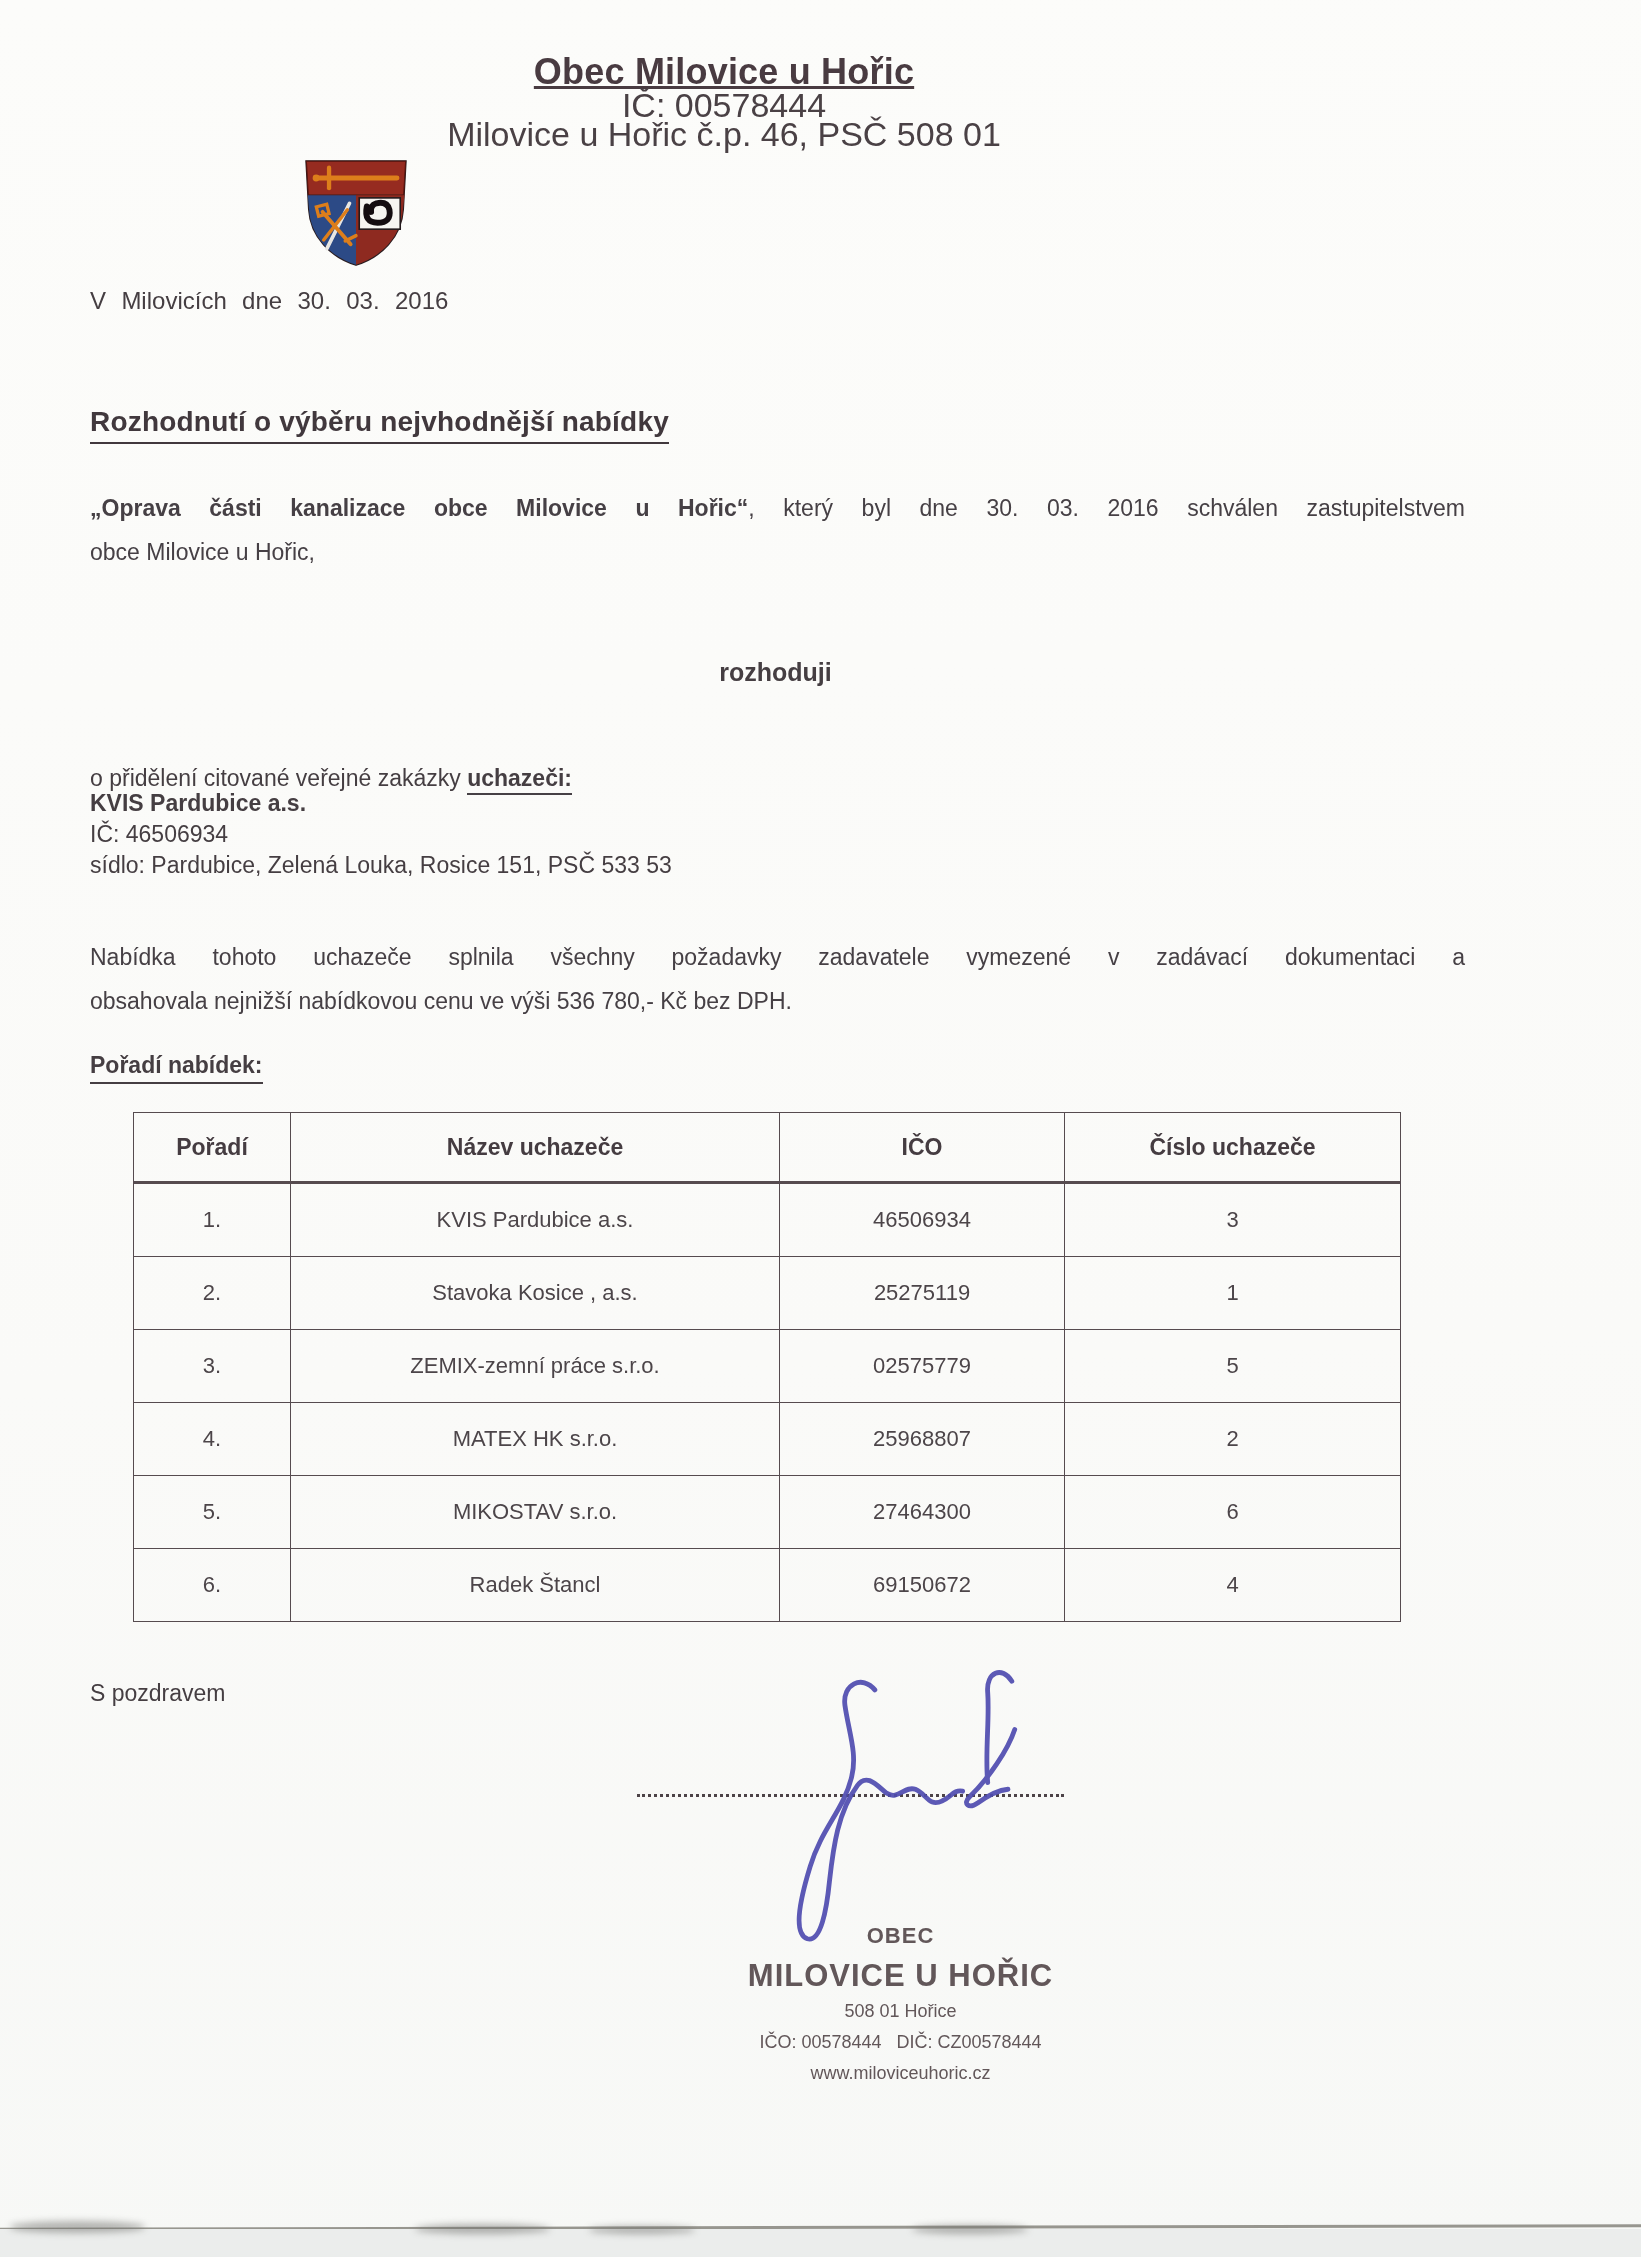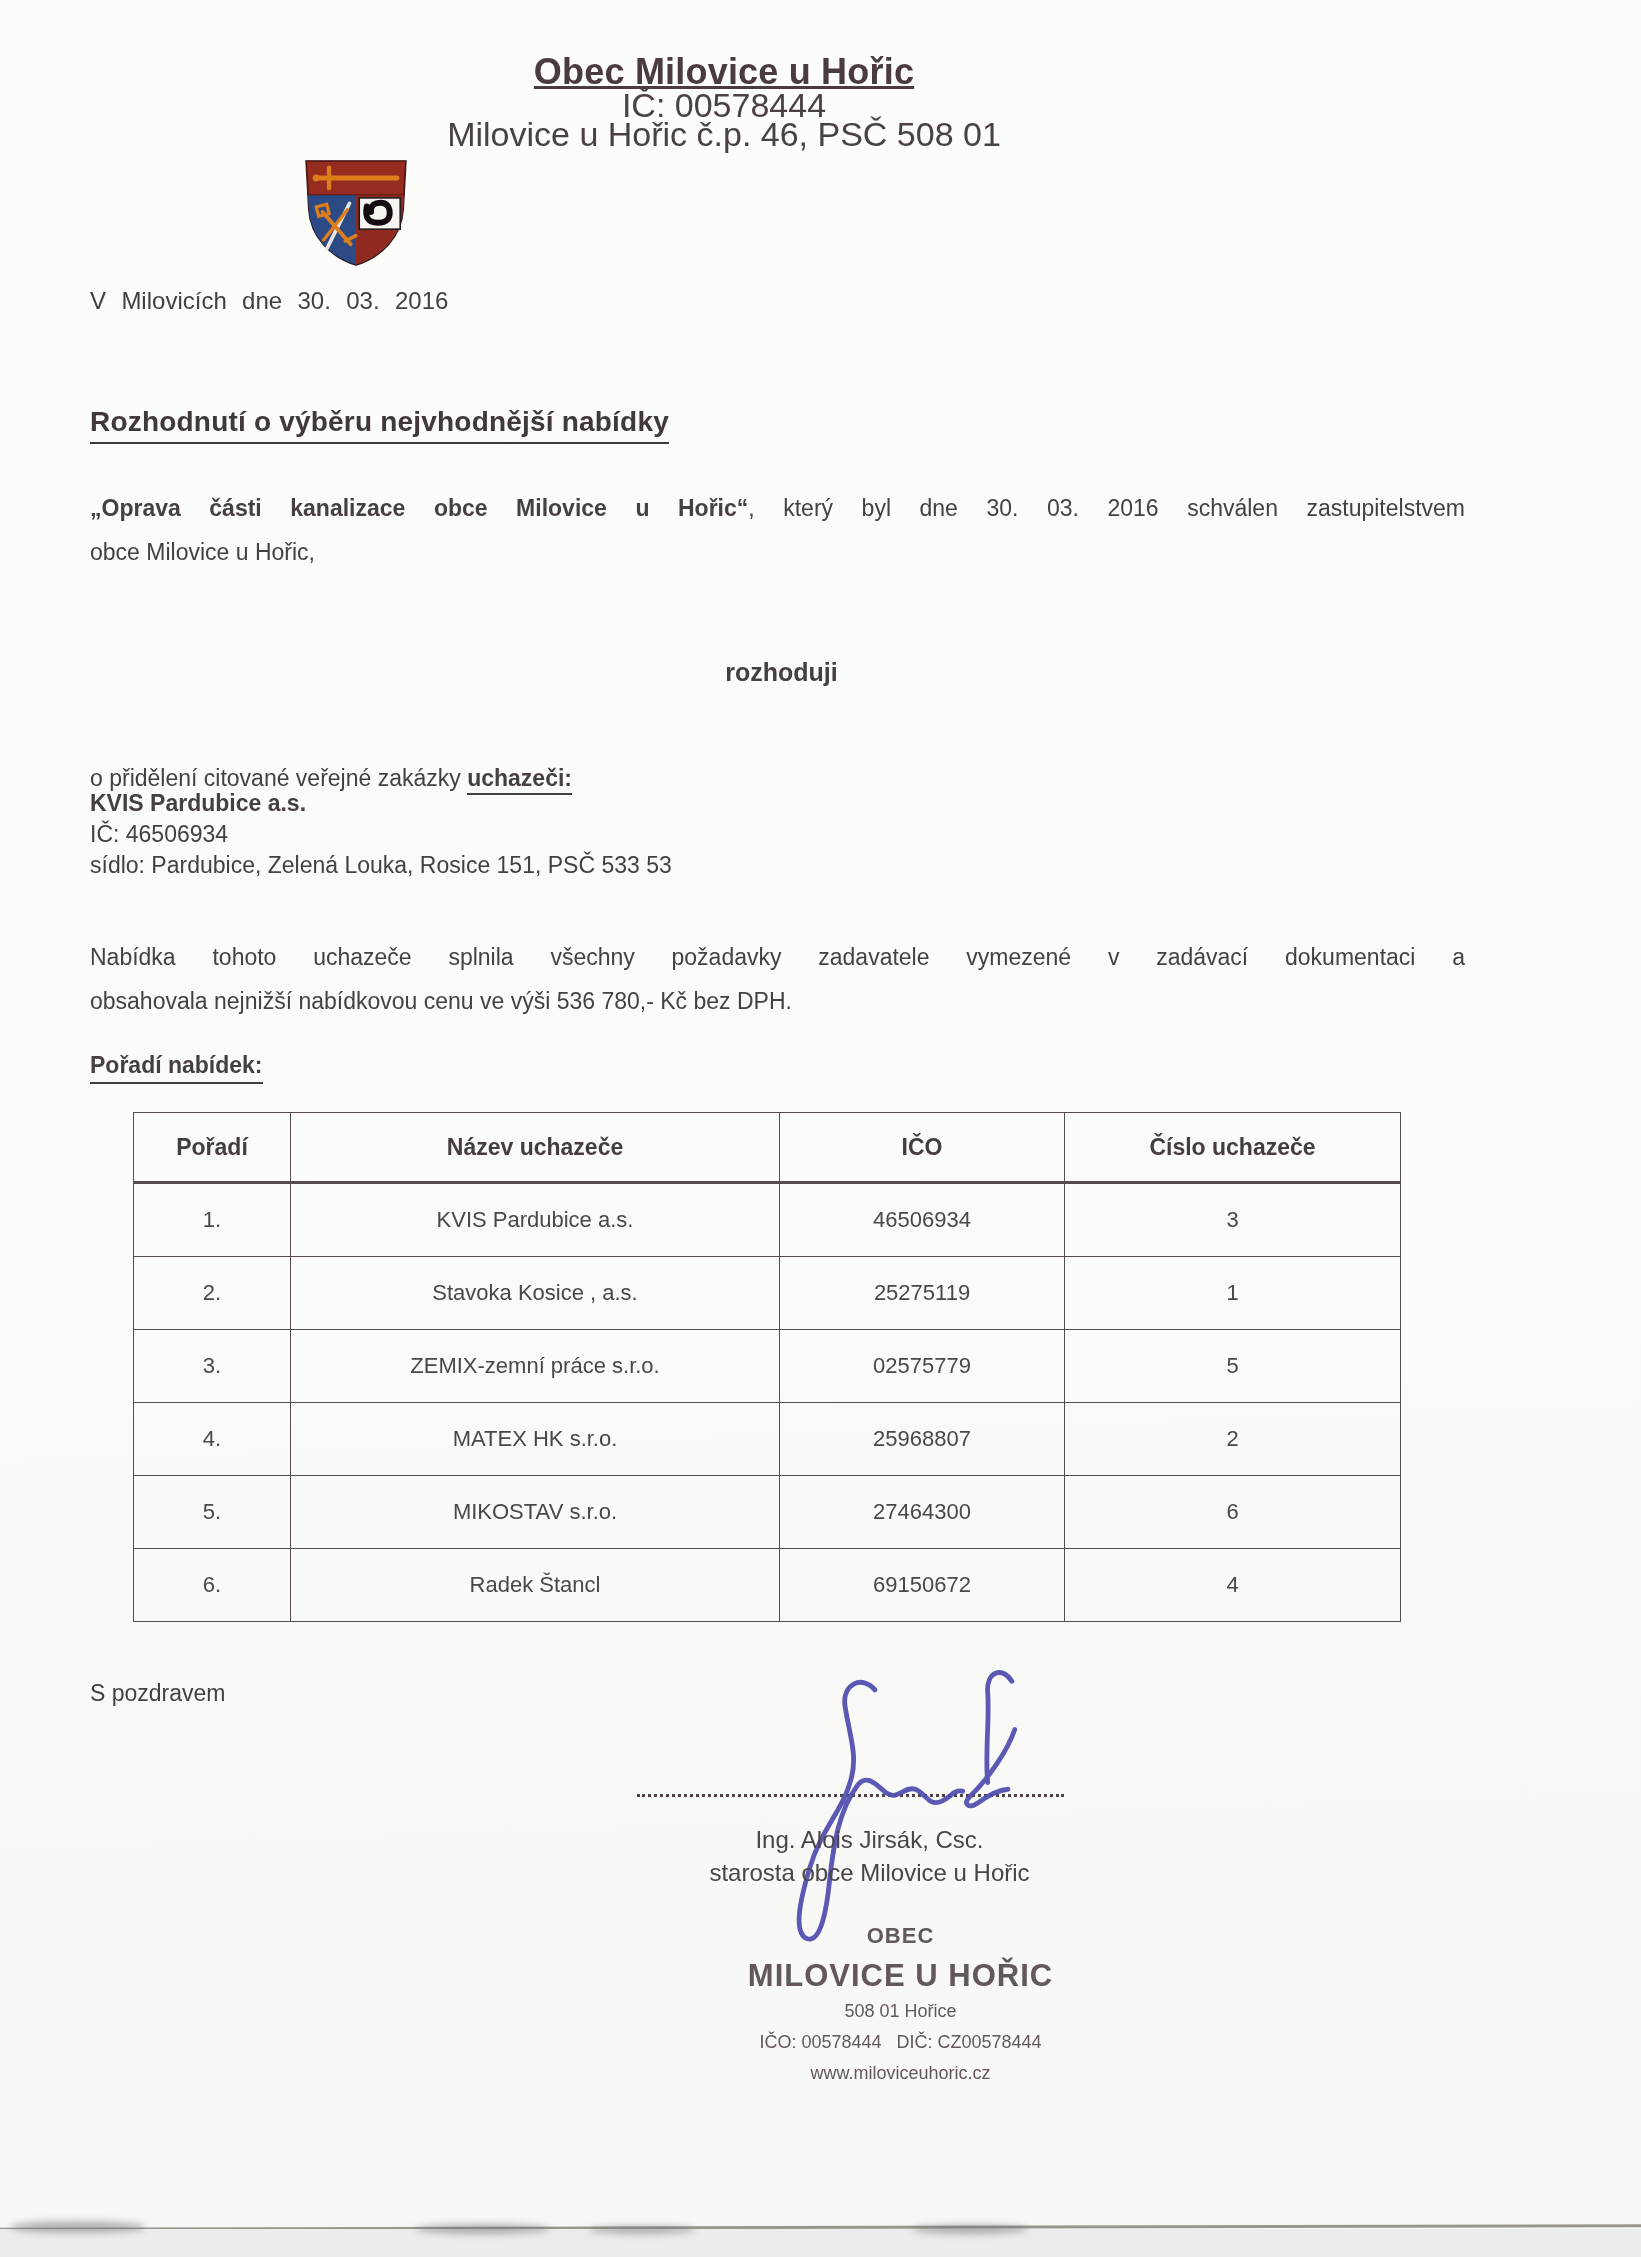--- a/index.html
+++ b/index.html
@@ -13,21 +13,21 @@
   .hdr{left:0;top:52px;width:1448px;text-align:center;}
   .hdr .org{font-size:36px;font-weight:bold;color:#493b41;letter-spacing:0.2px;line-height:39px;text-decoration:underline;}
   .hdr .sub{font-size:34px;line-height:29px;color:#4a4145;}
   
   .t{font-size:23px;line-height:44px;color:#464045;}
   .date{left:90px;top:287px;font-size:24px;word-spacing:8.7px;}
   .subject{left:90px;top:406px;font-size:28px;font-weight:bold;color:#41383d;
            border-bottom:2.9px solid #41383d;padding-bottom:3.9px;letter-spacing:0.2px;}
   .para{left:90px;width:1375px;}
   .jline{text-align:justify;text-align-last:justify;}
-  .decide{left:94px;top:658px;width:1375px;text-align:center;font-size:25px;font-weight:bold;}
+  .decide{left:88px;top:658px;width:1375px;text-align:center;font-size:25px;font-weight:bold;}
   .award{left:90px;top:765px;font-size:23px;}
   .em-u{font-weight:bold;border-bottom:2.9px solid #464045;padding-bottom:1.9px;}
   .winner{left:90px;top:788px;font-size:23px;line-height:31px;}
   .rank-h{left:90px;top:1052px;font-size:23px;font-weight:bold;border-bottom:2.9px solid #453e42;padding-bottom:2.9px;text-align:center;}
   .closing{left:90px;top:1680px;font-size:23px;}
   
   table.bids{left:133px;top:1112px;position:absolute;border-collapse:collapse;width:1267px;
              table-layout:fixed;color:#4c4549;}
   table.bids col:nth-child(1){width:157px;}
   table.bids col:nth-child(2){width:489px;}
@@ -178,24 +178,20 @@
   <div class="abs" style="left:734px;top:1632px;">
     <svg width="328" height="328" viewBox="760 1690 340 340">
       <g fill="none" stroke="#4f4cb0" stroke-width="5" stroke-linecap="round" stroke-linejoin="round" opacity="0.92">
         <path d="M 906 1750 C 893 1734, 872 1744, 875 1766 C 879 1794, 888 1816, 882 1840 C 874 1874, 851 1893, 839 1933 C 827 1972, 822 2003, 836 2008 C 850 2012, 856 1978, 859 1948 C 863 1912, 868 1876, 888 1849 C 898 1836, 908 1849, 918 1857 C 930 1865, 937 1849, 948 1853 C 960 1858, 962 1872, 976 1865 C 985 1861, 988 1853, 997 1855"></path>
         <path d="M 1048 1741 C 1038 1725, 1021 1731, 1023 1753 C 1025 1781, 1020 1817, 1023 1846"></path>
         <path d="M 1051 1791 C 1044 1812, 1024 1842, 1004 1861 C 997 1868, 1003 1874, 1013 1867 C 1024 1859, 1033 1854, 1044 1853"></path>
       </g>
     </svg>
   </div>
 
-  <div class="abs signer">
-    <div>Ing. Alois Jirsák, Csc.</div>
-    <div>starosta obce Milovice u Hořic</div>
-  </div>
 
   <div class="abs stamp">
     <div class="s1 stamp-line">OBEC</div>
     <div class="s2 stamp-line">MILOVICE U HOŘIC</div>
     <div class="s3 stamp-line">508 01 Hořice</div>
     <div class="s3 stamp-line">IČO: 00578444   DIČ: CZ00578444</div>
     <div class="s3 stamp-line">www.miloviceuhoric.cz</div>
   </div>
 
   <div class="abs edge-line"></div>

